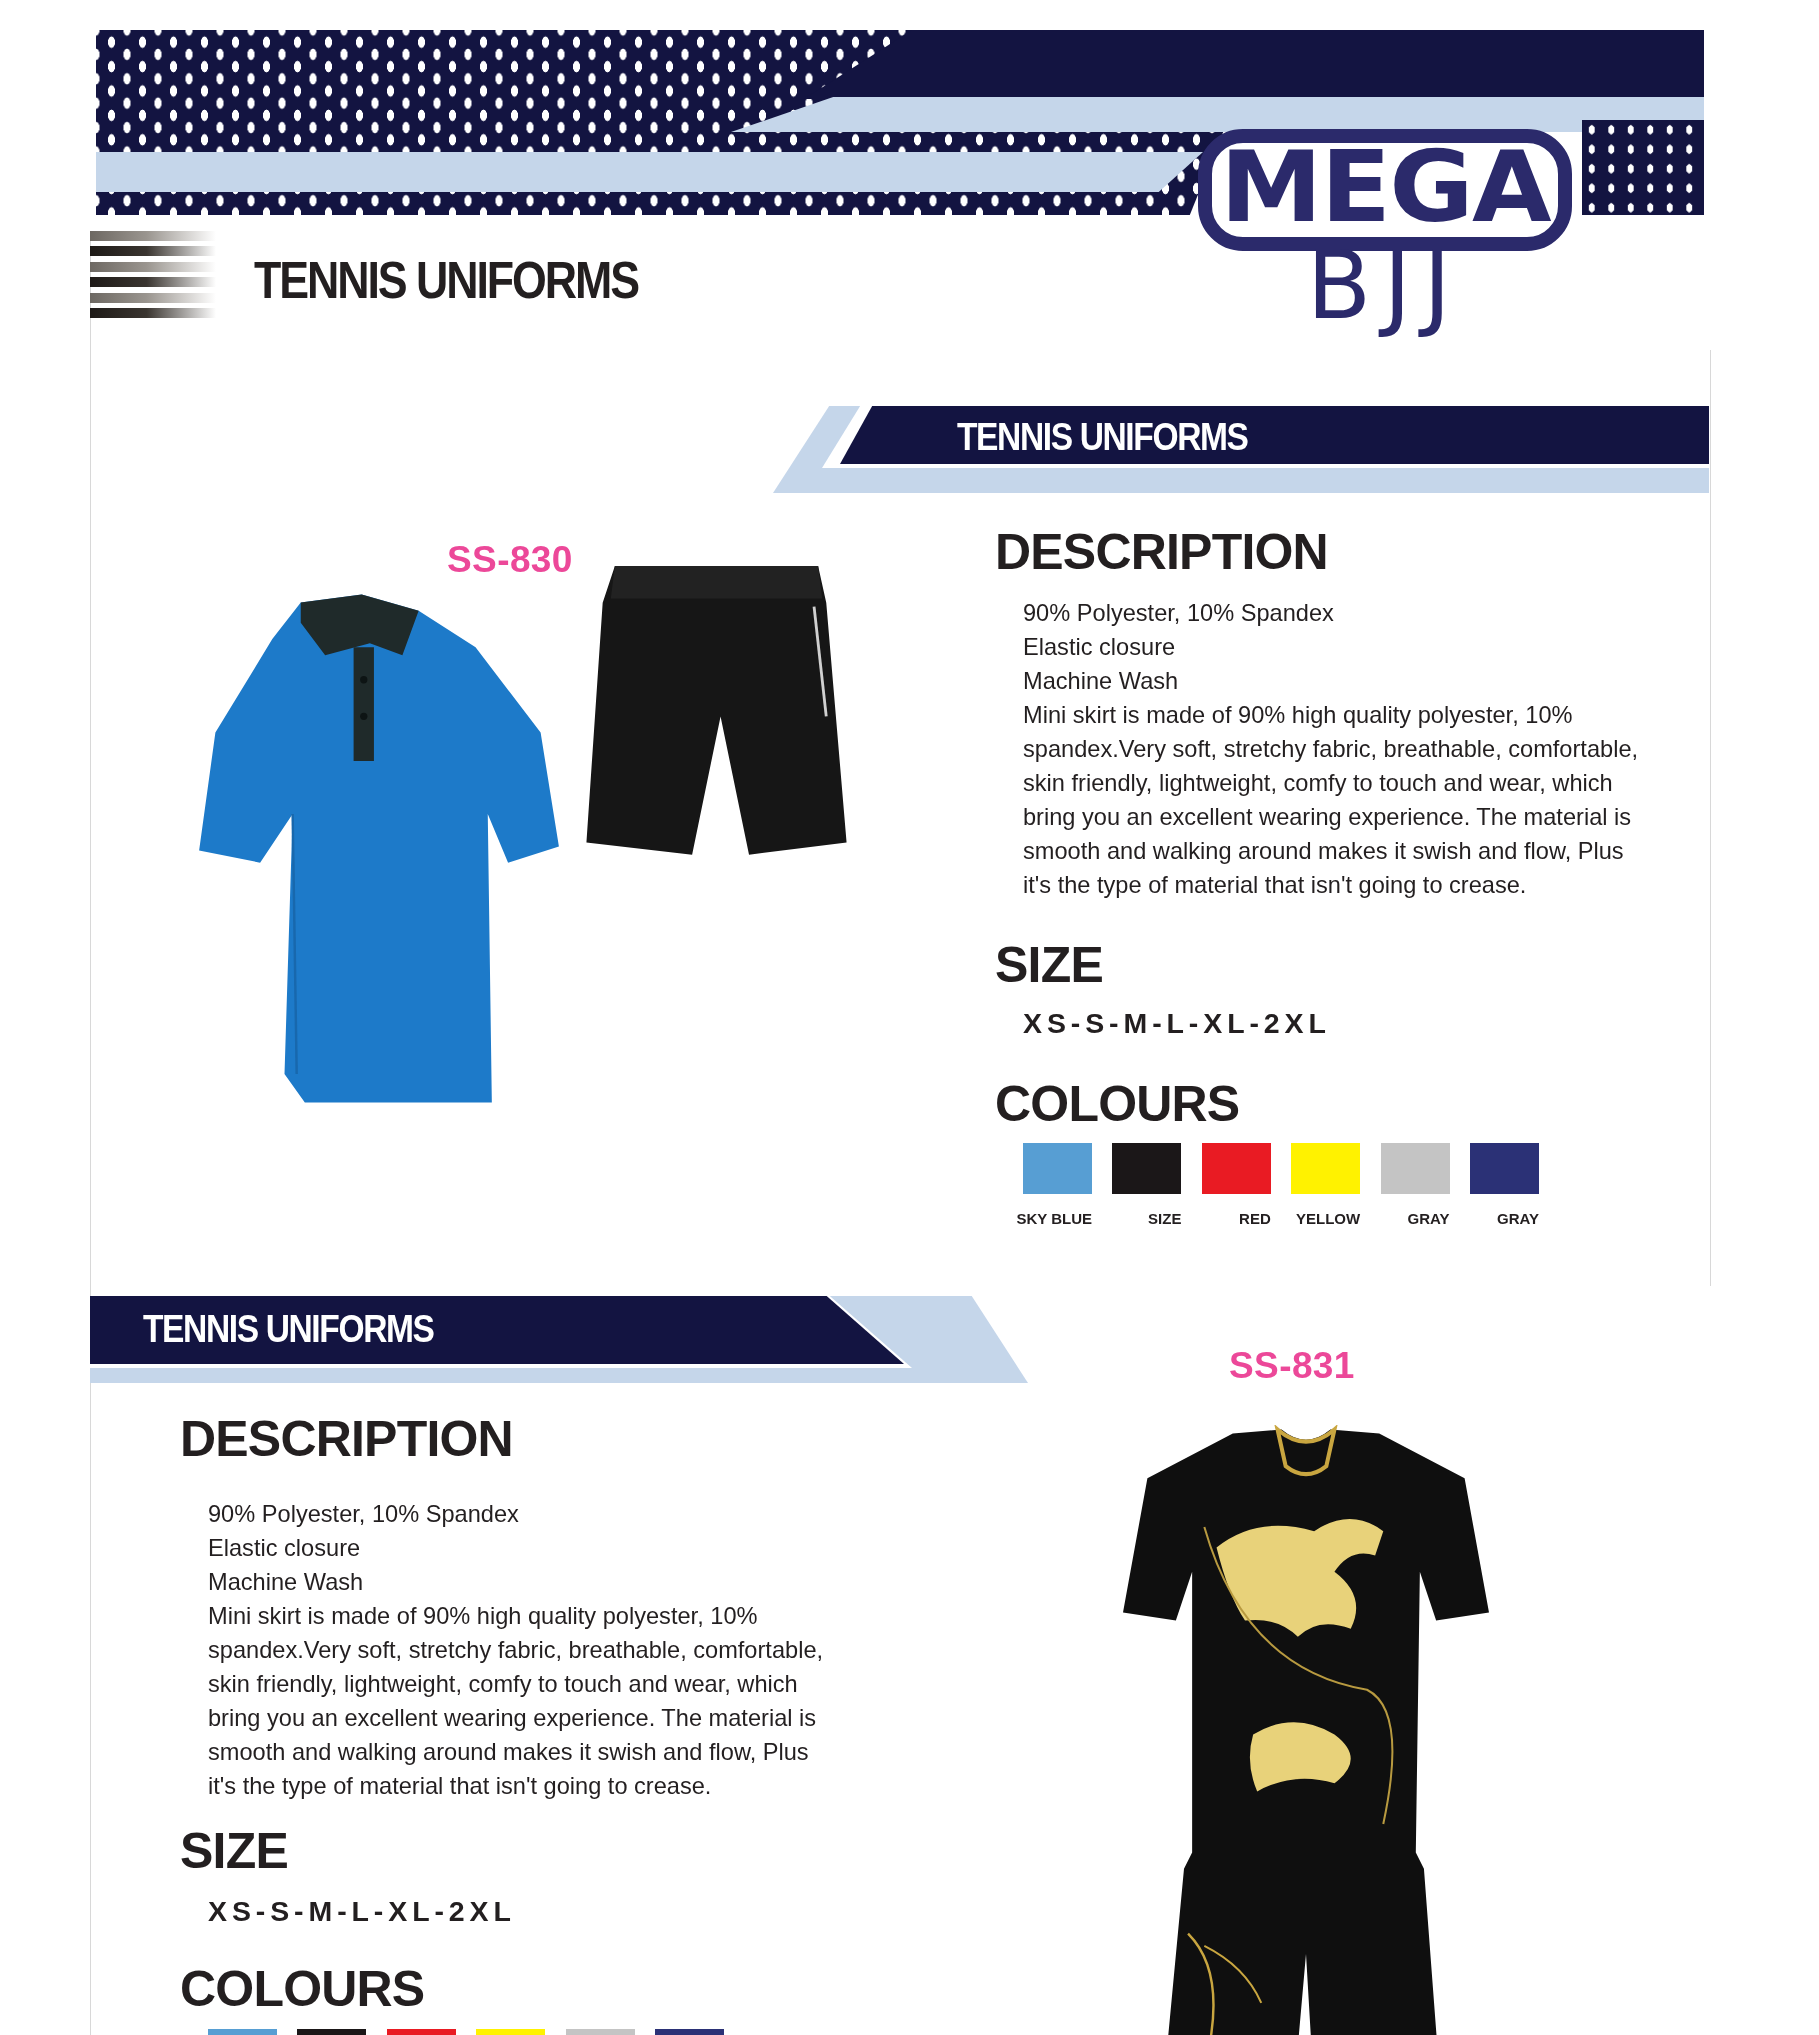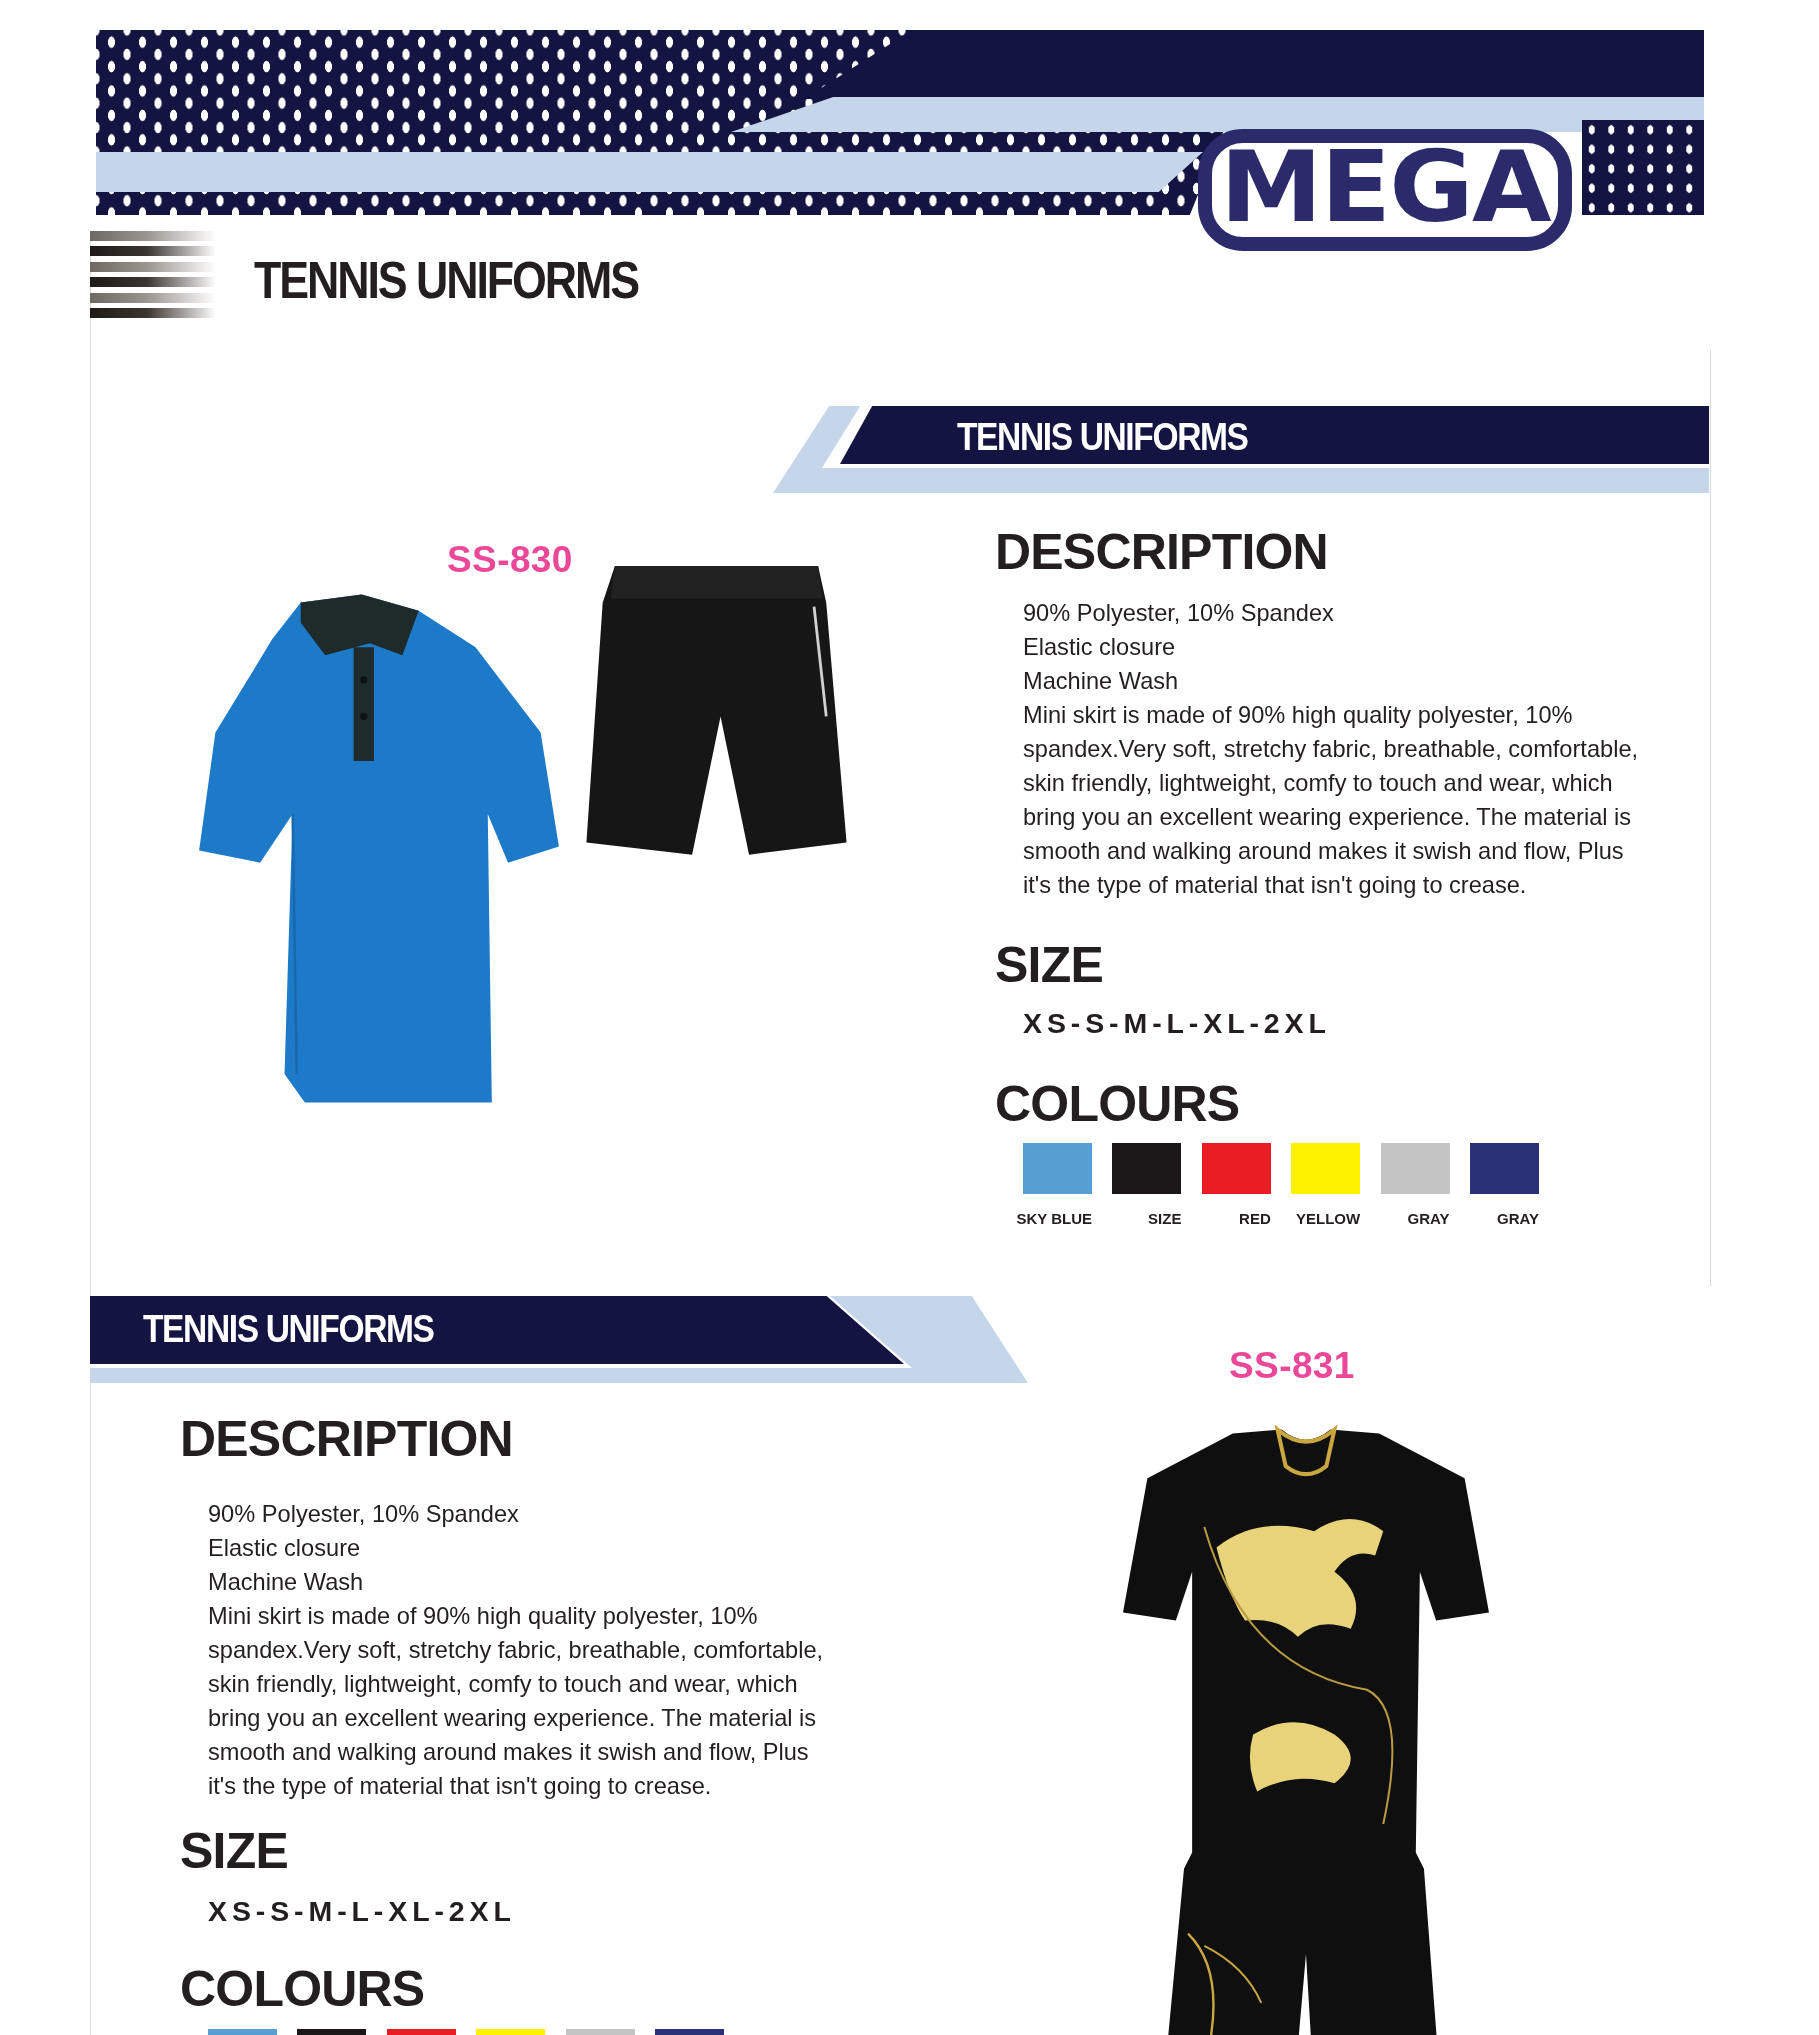--- a/index.html
+++ b/index.html
@@ -86,20 +86,21 @@
     <div class="light"></div>
     <div></div>
     <div class="light"></div>
     <div></div>
 </div>
 <div class="main-title">TENNIS UNIFORMS</div>
 
 <div class="logo">
   <div class="logo-mega-box"></div>
   <div class="logo-mega-text">MEGA</div>
+  <div class="logo-bjj">BJJ</div>
 </div>
 
 <div class="sec1-banner">
   <div class="light"></div>
     <div class="white"></div>
     <div class="navy"></div>
   <div class="banner-text">TENNIS UNIFORMS</div>
 </div>
 
 <div class="sku" style="left:447px; top:539px;">SS-830</div>

